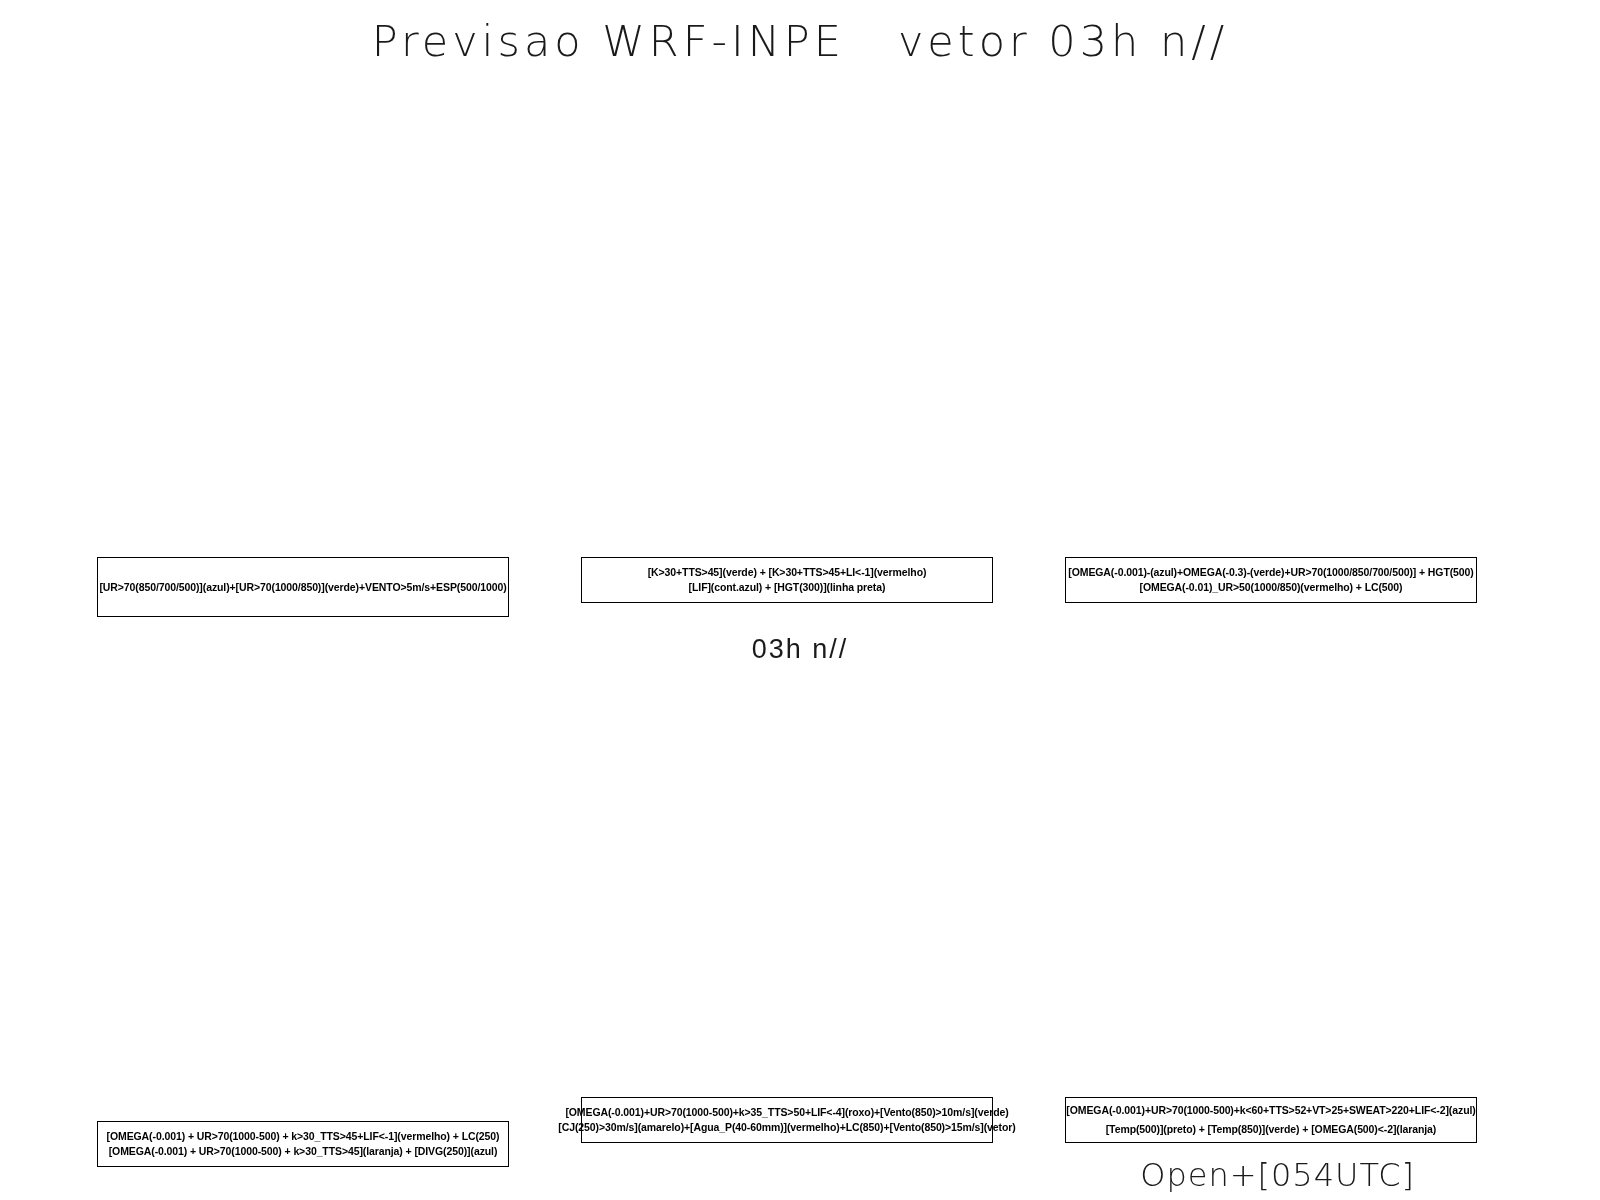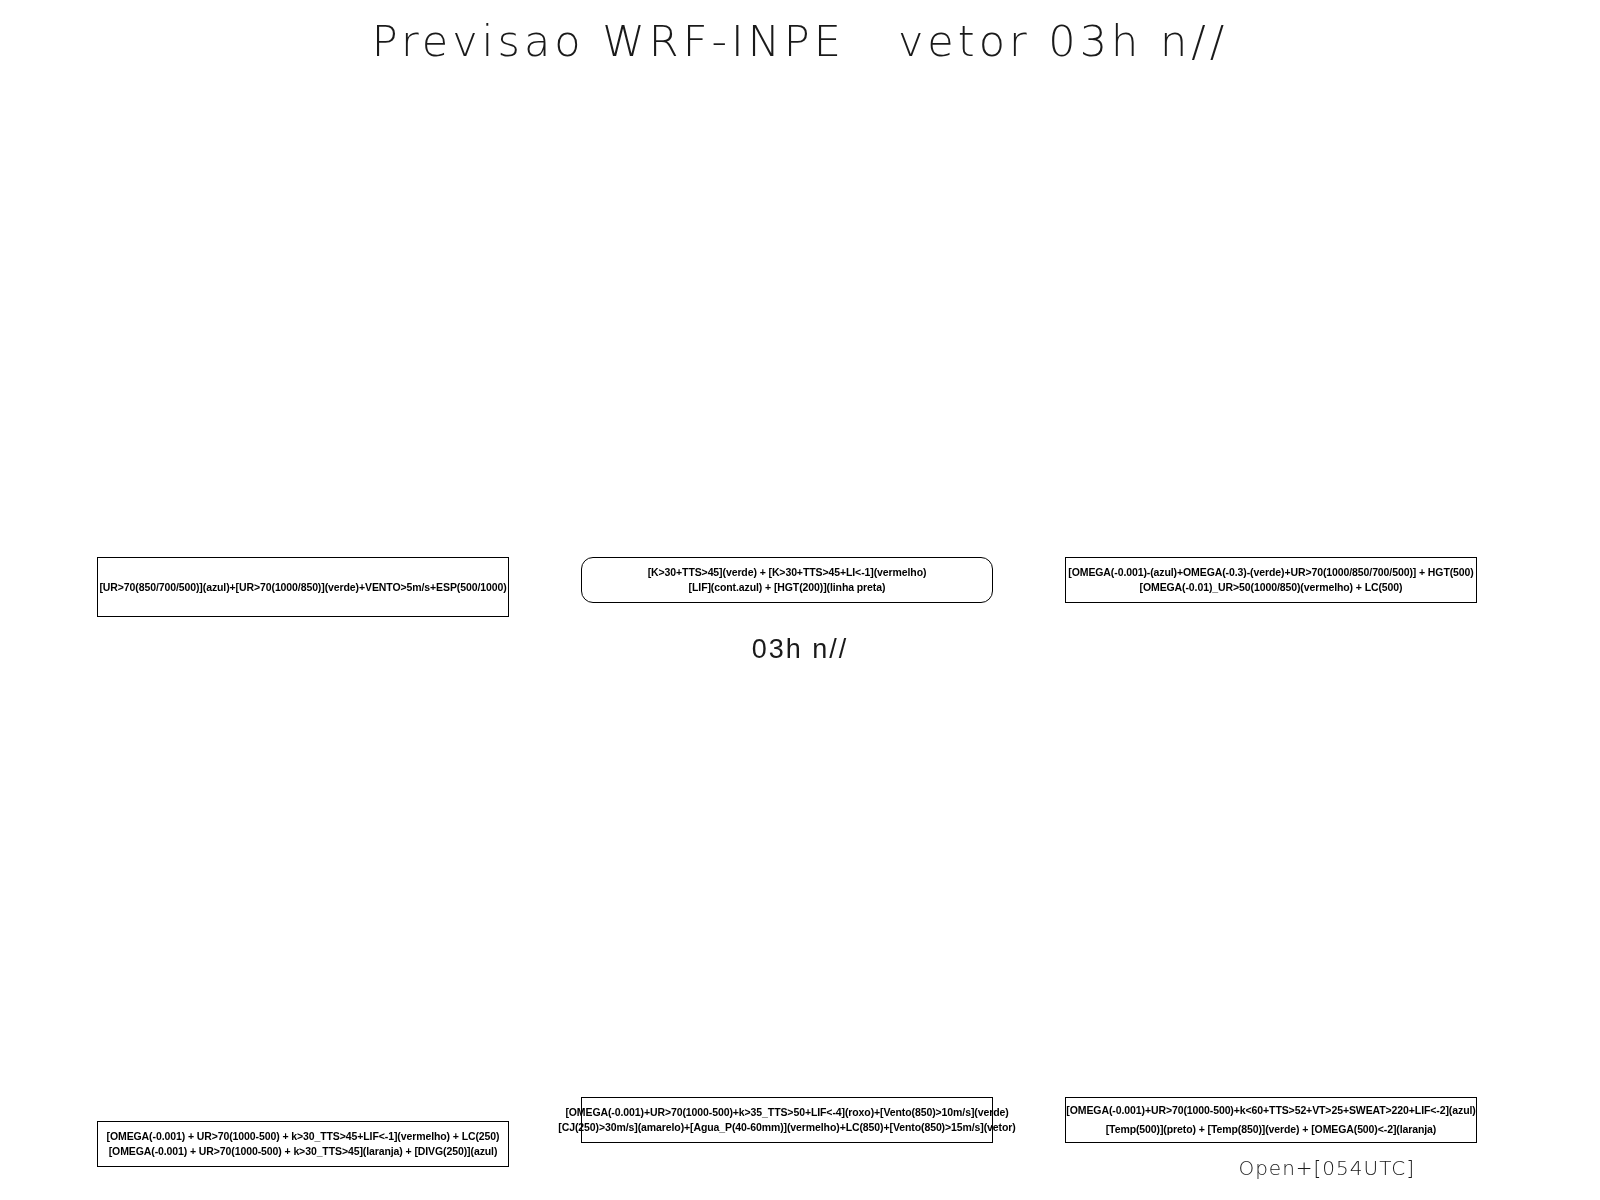--- a/index.html
+++ b/index.html
@@ -45,21 +45,21 @@
     color: #1a1a1a;
     white-space: pre;
   }
 
   
   .bottom-stamp {
     position: absolute;
     top: 1156px;
     right: 185px;
     font-family: "DejaVu Sans", sans-serif;
-    font-size: 20px;
+    font-size: 32px;
     font-weight: 300;
     letter-spacing: 1px;
     color: #1a1a1a;
     white-space: pre;
   }
 
   
   .legend-box {
     position: absolute;
     box-sizing: border-box;
@@ -77,41 +77,41 @@
     font-weight: bold;
     line-height: 15px;
     letter-spacing: -0.1px;
     white-space: nowrap;
     color: #000000;
     text-align: center;
   }
 
   
   #legend-top-left   { left: 97px;  top: 557px;  width: 412px; height: 60px; }
-  #legend-top-center { left: 581px; top: 557px;  width: 412px; height: 46px; border-radius: 12px; }
+  #legend-top-center { left: 581px; top: 557px;  width: 412px; height: 46px; }
   #legend-top-right  { left: 1065px;top: 557px;  width: 412px; height: 46px; }
 
   
   #legend-bottom-left   { left: 97px;  top: 1097px; width: 412px; height: 46px; margin-top: 24px; }
   #legend-bottom-center { left: 581px; top: 1097px; width: 412px; height: 46px; }
   #legend-bottom-right  { left: 1065px;top: 1097px; width: 412px; height: 46px; justify-content: space-between; }
 </style>
 </head>
 <body>
 
 <div class="main-title">Previsao WRF-INPE   vetor 03h n//</div>
 
 <div class="legend-box" id="legend-top-left">
   <div class="legend-line">[UR&gt;70(850/700/500)](azul)+[UR&gt;70(1000/850)](verde)+VENTO&gt;5m/s+ESP(500/1000)</div>
   <div class="legend-line"></div>
 </div>
 
 <div class="legend-box" id="legend-top-center">
   <div class="legend-line">[K&gt;30+TTS&gt;45](verde)  +  [K&gt;30+TTS&gt;45+LI&lt;-1](vermelho)</div>
-  <div class="legend-line">[LIF](cont.azul)  +  [HGT(200)](linha  preta)</div>
+  <div class="legend-line">[LIF](cont.azul)  +  [HGT(300)](linha  preta)</div>
 </div>
 
 <div class="legend-box" id="legend-top-right">
   <div class="legend-line">[OMEGA(-0.001)-(azul)+OMEGA(-0.3)-(verde)+UR&gt;70(1000/850/700/500)]  +  HGT(500)</div>
   <div class="legend-line">[OMEGA(-0.01)_UR&gt;50(1000/850)(vermelho)  +  LC(500)</div>
 </div>
 
 <div class="mid-caption">03h n//</div>
 
 <div class="legend-box" id="legend-bottom-left">

